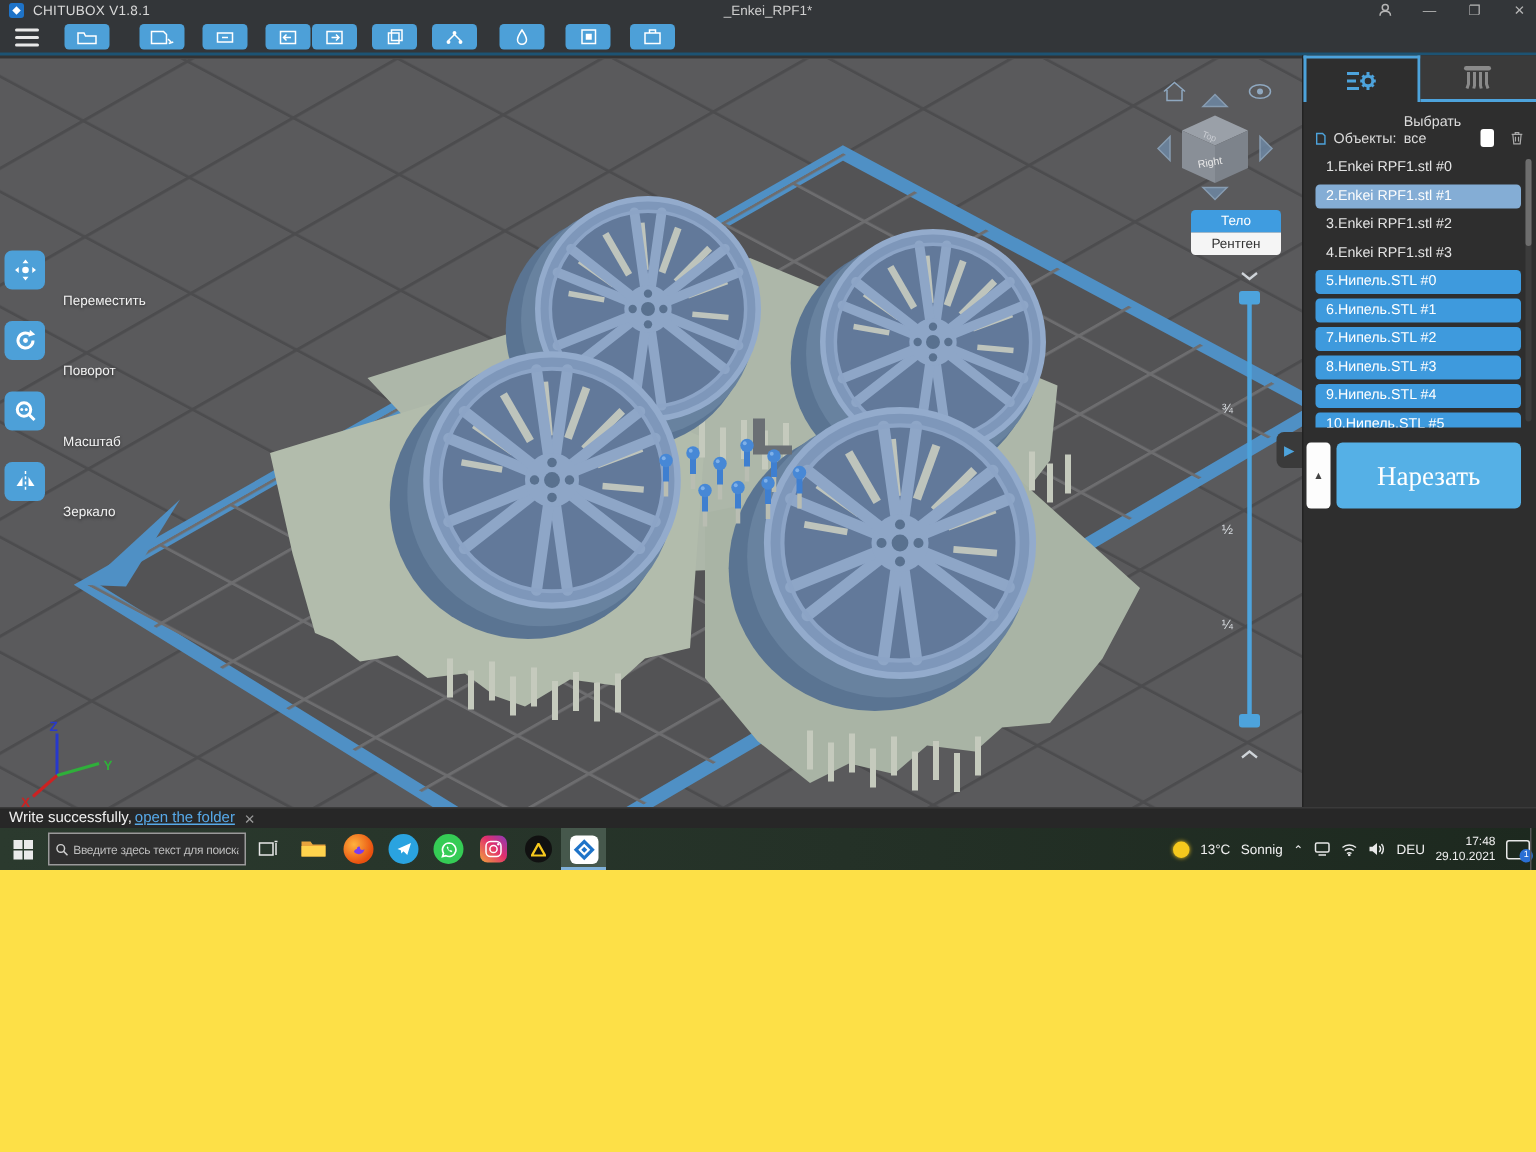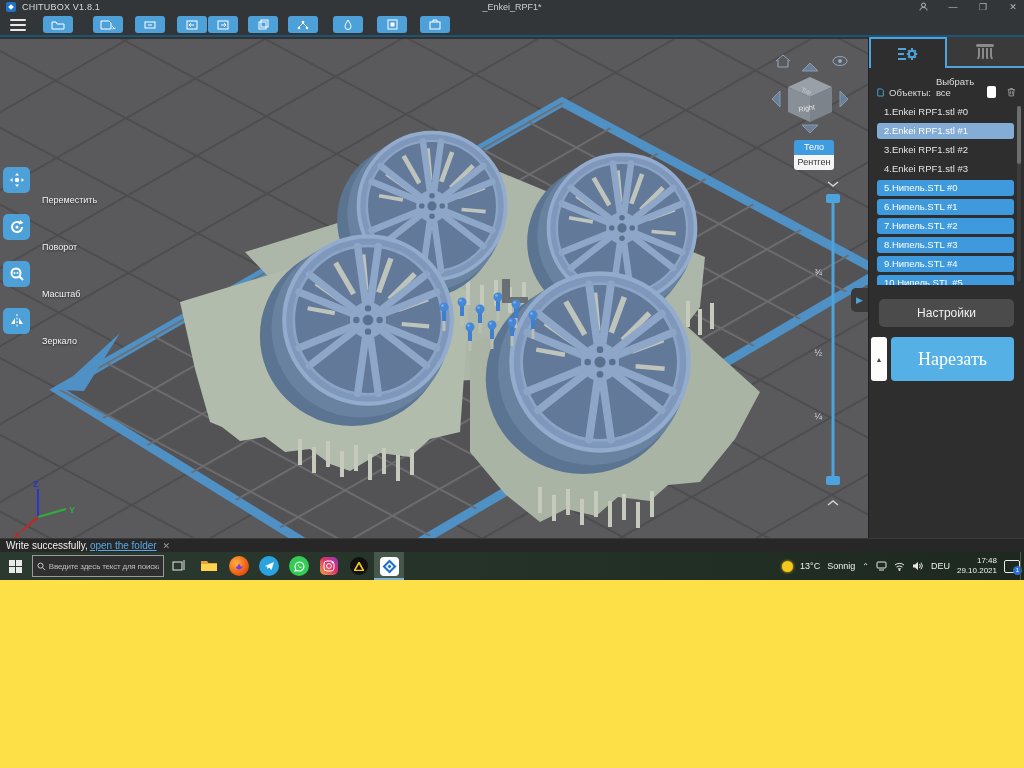--- a/index.html
+++ b/index.html
@@ -28,21 +28,21 @@
   #viewport { position:absolute; left:0; top:39px; width:868px; height:499px; background:#5a5a5c; overflow:hidden; }
   #scene { position:absolute; left:0; top:0; }
 
   
   #lefttools { position:absolute; left:2px; top:128px; width:54px; }
   .ltool { margin-bottom:9px; text-align:left; }
   .ltool .lbtn { width:27px; height:26px; background:#4da0d8; border-radius:5px; display:flex; align-items:center; justify-content:center; margin-left:1px; }
   .ltool .llabel { color:#f2f2f2; font-size:9px; margin-top:2px; text-shadow:0 1px 2px rgba(0,0,0,.5); white-space:nowrap;padding-left:40px; }
 
   
-  #viewmode { position:absolute; left:794px; top:101px; width:40px; }
+  #viewmode { position:absolute; left:794px; top:101px; width:60px; }
   #btn-body { background:#3f9ce0; color:#fff; font-size:9px; text-align:center; height:15px; line-height:15px; border-radius:3px 3px 0 0; }
   #btn-xray { background:#f5f5f5; color:#333; font-size:9px; text-align:center; height:15px; line-height:15px; border-radius:0 0 3px 3px; }
 
   
   #collapse { position:absolute; left:851px; top:249px; width:17px; height:24px; background:#3a3a3a; border-radius:5px 0 0 5px; display:flex; align-items:center; justify-content:center; color:#4da3dc; font-size:9px; }
 
   
   #rpanel { position:absolute; left:868px; top:37px; width:156px; height:501px; background:#2e2e2e; border-left:1px solid #222; }
   #tabs { display:flex; height:31px; }
   .tab { width:78px; height:31px; display:flex; align-items:center; justify-content:center; }
@@ -446,21 +446,20 @@
       <div class="obj sel-blue">6.Нипель.STL #1</div>
       <div class="obj sel-blue">7.Нипель.STL #2</div>
       <div class="obj sel-blue">8.Нипель.STL #3</div>
       <div class="obj sel-blue">9.Нипель.STL #4</div>
       <div class="obj sel-blue">10.Нипель.STL #5</div>
       <div id="listscroll">
             <div id="listthumb"></div>
           </div>
     </div>
 
-    <div id="settingsbtn">Настройки</div>
     <div id="slicerow">
       <div id="slicespin">▲</div>
       <div id="slicebtn">Нарезать</div>
     </div>
   </div>
 
   <div id="statusbar">
     <span>Write successfully,</span>
     <a href="#">open the folder</a>
     <span id="statusclose">✕</span>

